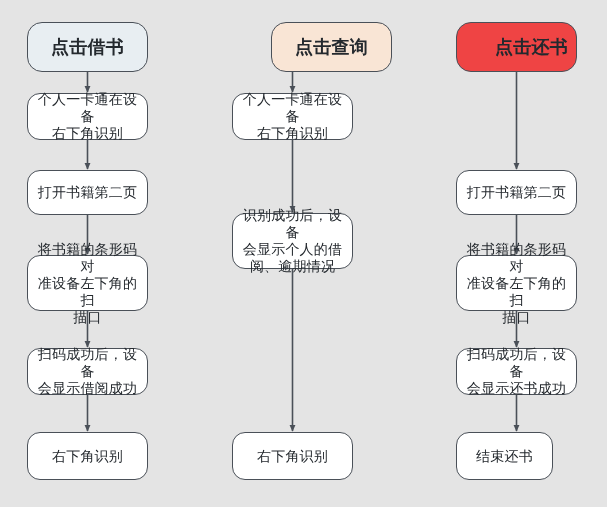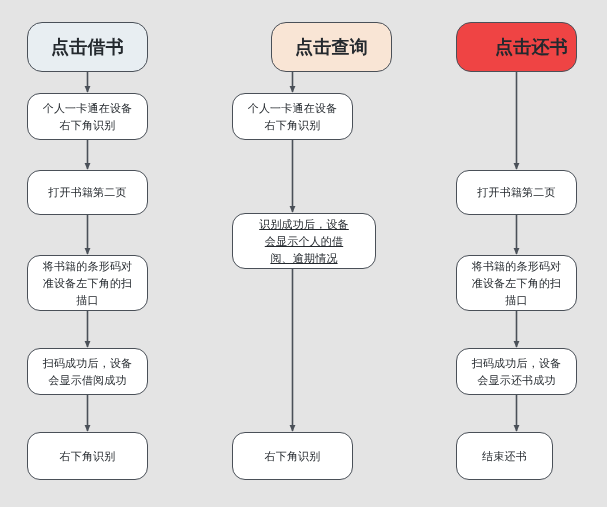--- a/index.html
+++ b/index.html
@@ -28,21 +28,21 @@
   .node {
     position: absolute;
     display: flex;
     align-items: center;
     justify-content: center;
     text-align: center;
     border: 1.4px solid #4a5058;
     border-radius: 13px;
     background: #ffffff;
     color: #24292e;
-    font-size: 11px;
+    font-size: 14px;
     line-height: 17px;
     letter-spacing: 0.2px;
     padding: 2px 6px;
     box-shadow: 0 0 0 0 rgba(0,0,0,0);
   }
   .node .label {
     display: block;
     white-space: pre-line;
   }
   .node.start {
@@ -101,21 +101,21 @@
       <div class="node fill-white" style="left: 27px; top: 432px; width: 121px; height: 48px;">
         <span class="label">右下角识别</span>
       </div>
       <div class="node fill-peach start" style="left: 232px; top: 22px; width: 121px; height: 50px; margin-left: 39px;">
         <span class="label">点击查询</span>
       </div>
       <div class="node fill-white" style="left: 232px; top: 93px; width: 121px; height: 47px;">
         <span class="label">个人一卡通在设备
 右下角识别</span>
       </div>
-      <div class="node fill-white" style="left: 232px; top: 213px; width: 144px; height: 56px; text-decoration: underline;">
+      <div class="node fill-white" style="left: 232px; top: 213px; width: 121px; height: 56px;">
         <span class="label">识别成功后，设备
 会显示个人的借
 阅、逾期情况</span>
       </div>
       <div class="node fill-white" style="left: 232px; top: 432px; width: 121px; height: 48px;">
         <span class="label">右下角识别</span>
       </div>
       <div class="node fill-purple start" style="left: 456px; top: 22px; width: 121px; height: 50px;">
         <span class="label">点击还书</span>
       </div>

